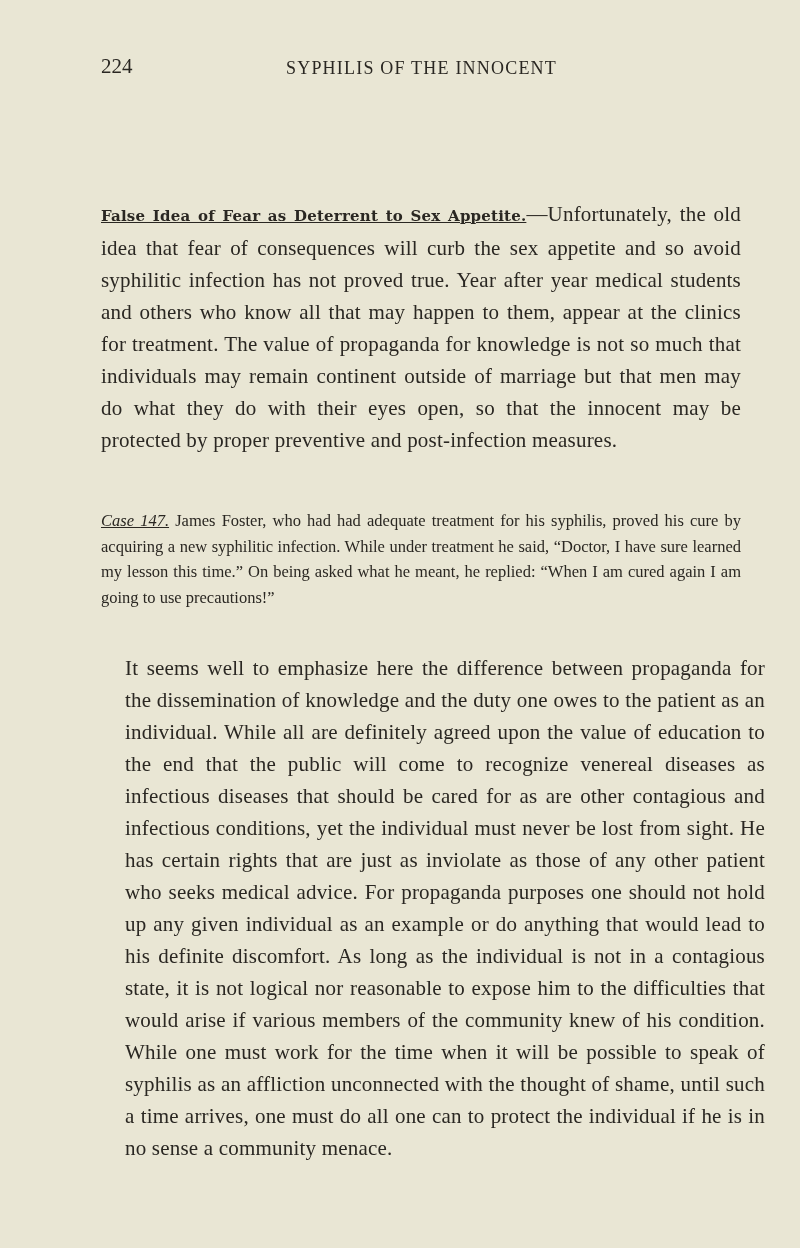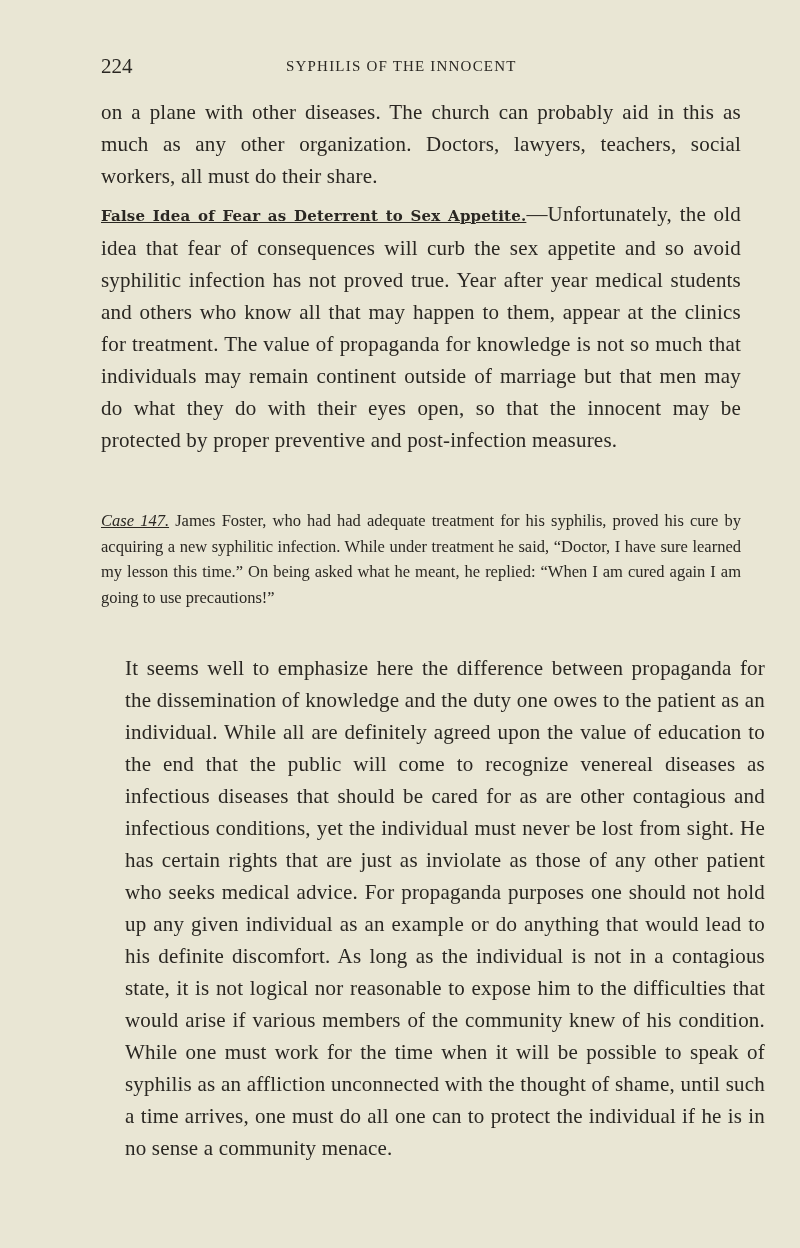--- a/index.html
+++ b/index.html
@@ -10,21 +10,21 @@
     color: #2a2722;
     position: relative;
     overflow: hidden;
   }
   .page { position: absolute; left: 0; top: 0; width: 800px; height: 1248px; }
   .header {
     position: absolute; top: 54px; left: 101px; width: 640px; height: 30px; text-align: center;
   }
   .page-number { position: absolute; left: 0; top: 0; font-size: 21px; }
   .running-title {
-    position: absolute; left: 185px; top: 4px; font-size: 15px; letter-spacing: 1.2px;
+    position: absolute; left: 185px; top: 4px; font-size: 18px; letter-spacing: 1.2px;
   }
   .body-text {
     position: absolute; left: 101px; width: 640px;
     font-size: 21px; line-height: 32px; text-align: justify;
     letter-spacing: 0.2px;
   }
   .p1 { top: 96px; }
   .p2 { top: 198px; text-indent: 0; }
   .heading-inline { font-weight: bold; font-family: "DejaVu Serif", serif; font-size: 15px; text-decoration: underline; }
   .case {
@@ -37,21 +37,20 @@
 </style>
 </head>
 <body>
 
 <div class="page">
   <div class="header">
     <span class="page-number">224</span>
     <span class="running-title">SYPHILIS OF THE INNOCENT</span>
   </div>
 
-  <p class="body-text p1">on a plane with other diseases. The church can probably aid in this as much as any other organization. Doctors, lawyers, teachers, social workers, all must do their share.</p>
 
   <p class="body-text p2">
     <span class="heading-inline">False Idea of Fear as Deterrent to Sex Appetite.</span><span>—Unfortunately, the old idea that fear of consequences will curb the sex appetite and so avoid syphilitic infection has not proved true. Year after year medical students and others who know all that may happen to them, appear at the clinics for treatment. The value of propaganda for knowledge is not so much that individuals may remain continent outside of marriage but that men may do what they do with their eyes open, so that the innocent may be protected by proper preventive and post-infection measures.</span>
   </p>
 
   <p class="case">
     <span class="case-label">Case 147.</span><span> James Foster, who had had adequate treatment for his syphilis, proved his cure by acquiring a new syphilitic infection. While under treatment he said, “Doctor, I have sure learned my lesson this time.” On being asked what he meant, he replied: “When I am cured again I am going to use precautions!”</span>
   </p>
 
   <p class="body-text p3">It seems well to emphasize here the difference between propaganda for the dissemination of knowledge and the duty one owes to the patient as an individual. While all are definitely agreed upon the value of education to the end that the public will come to recognize venereal diseases as infectious diseases that should be cared for as are other contagious and infectious conditions, yet the individual must never be lost from sight. He has certain rights that are just as inviolate as those of any other patient who seeks medical advice. For propaganda purposes one should not hold up any given individual as an example or do anything that would lead to his definite discomfort. As long as the individual is not in a contagious state, it is not logical nor reasonable to expose him to the difficulties that would arise if various members of the community knew of his condition. While one must work for the time when it will be possible to speak of syphilis as an affliction unconnected with the thought of shame, until such a time arrives, one must do all one can to protect the individual if he is in no sense a community menace.</p>

